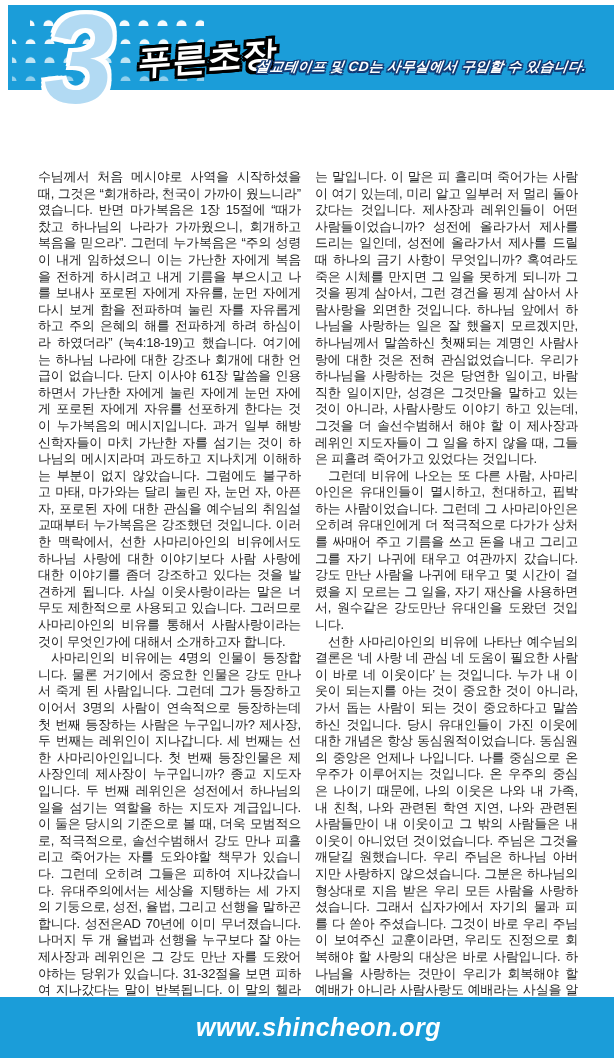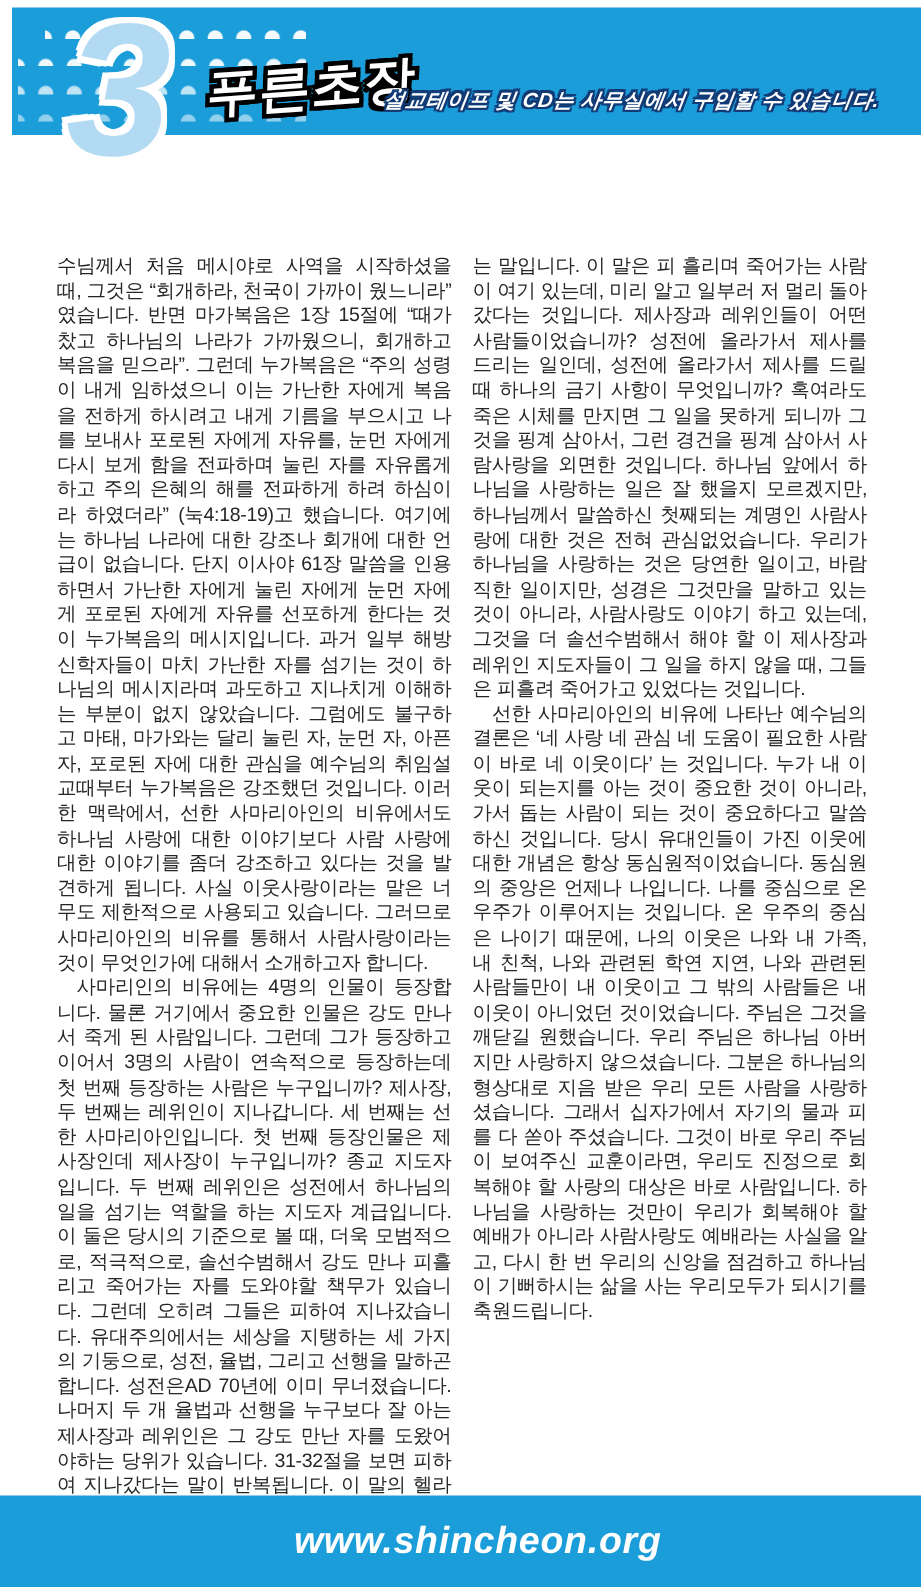--- a/index.html
+++ b/index.html
@@ -132,18 +132,19 @@
     <div class="dots-row"></div>
   </div>
 </div>
 <div class="issue-number">3</div>
 <div class="page-title">푸른초장</div>
 <div class="header-notice">설교테이프 및 CD는 사무실에서 구입할 수 있습니다.</div>
 
 <div class="content">
   <p>수님께서 처음 메시야로 사역을 시작하셨을 때, 그것은 “회개하라, 천국이 가까이 웠느니라” 였습니다. 반면 마가복음은 1장 15절에 “때가 찼고 하나님의 나라가 가까웠으니, 회개하고 복음을 믿으라”. 그런데 누가복음은 “주의 성령이 내게 임하셨으니 이는 가난한 자에게 복음을 전하게 하시려고 내게 기름을 부으시고 나를 보내사 포로된 자에게 자유를, 눈먼 자에게 다시 보게 함을 전파하며 눌린 자를 자유롭게 하고 주의 은혜의 해를 전파하게 하려 하심이라 하였더라” (눅4:18-19)고 했습니다. 여기에는 하나님 나라에 대한 강조나 회개에 대한 언급이 없습니다. 단지 이사야 61장 말씀을 인용하면서 가난한 자에게 눌린 자에게 눈먼 자에게 포로된 자에게 자유를 선포하게 한다는 것이 누가복음의 메시지입니다. 과거 일부 해방신학자들이 마치 가난한 자를 섬기는 것이 하나님의 메시지라며 과도하고 지나치게 이해하는 부분이 없지 않았습니다. 그럼에도 불구하고 마태, 마가와는 달리 눌린 자, 눈먼 자, 아픈 자, 포로된 자에 대한 관심을 예수님의 취임설교때부터 누가복음은 강조했던 것입니다. 이러한 맥락에서, 선한 사마리아인의 비유에서도 하나님 사랑에 대한 이야기보다 사람 사랑에 대한 이야기를 좀더 강조하고 있다는 것을 발견하게 됩니다. 사실 이웃사랑이라는 말은 너무도 제한적으로 사용되고 있습니다. 그러므로 사마리아인의 비유를 통해서 사람사랑이라는 것이 무엇인가에 대해서 소개하고자 합니다.</p>
   <p class="indented">사마리인의 비유에는 4명의 인물이 등장합니다. 물론 거기에서 중요한 인물은 강도 만나서 죽게 된 사람입니다. 그런데 그가 등장하고 이어서 3명의 사람이 연속적으로 등장하는데 첫 번째 등장하는 사람은 누구입니까? 제사장, 두 번째는 레위인이 지나갑니다. 세 번째는 선한 사마리아인입니다. 첫 번째 등장인물은 제사장인데 제사장이 누구입니까? 종교 지도자입니다. 두 번째 레위인은 성전에서 하나님의 일을 섬기는 역할을 하는 지도자 계급입니다. 이 둘은 당시의 기준으로 볼 때, 더욱 모범적으로, 적극적으로, 솔선수범해서 강도 만나 피흘리고 죽어가는 자를 도와야할 책무가 있습니다. 그런데 오히려 그들은 피하여 지나갔습니다. 유대주의에서는 세상을 지탱하는 세 가지의 기둥으로, 성전, 율법, 그리고 선행을 말하곤 합니다. 성전은AD 70년에 이미 무너졌습니다. 나머지 두 개 율법과 선행을 누구보다 잘 아는 제사장과 레위인은 그 강도 만난 자를 도왔어야하는 당위가 있습니다. 31-32절을 보면 피하여 지나갔다는 말이 반복됩니다. 이 말의 헬라어 뜻은 ‘pass by the other side of the road’ 라는 말인데 한 마디로 길 다른 쪽으로 지나간다는 말입니다. 이 말은 피 흘리며 죽어가는 사람이 여기 있는데, 미리 알고 일부러 저 멀리 돌아갔다는 것입니다. 제사장과 레위인들이 어떤 사람들이었습니까? 성전에 올라가서 제사를 드리는 일인데, 성전에 올라가서 제사를 드릴 때 하나의 금기 사항이 무엇입니까? 혹여라도 죽은 시체를 만지면 그 일을 못하게 되니까 그것을 핑계 삼아서, 그런 경건을 핑계 삼아서 사람사랑을 외면한 것입니다. 하나님 앞에서 하나님을 사랑하는 일은 잘 했을지 모르겠지만, 하나님께서 말씀하신 첫째되는 계명인 사람사랑에 대한 것은 전혀 관심없었습니다. 우리가 하나님을 사랑하는 것은 당연한 일이고, 바람직한 일이지만, 성경은 그것만을 말하고 있는 것이 아니라, 사람사랑도 이야기 하고 있는데, 그것을 더 솔선수범해서 해야 할 이 제사장과 레위인 지도자들이 그 일을 하지 않을 때, 그들은 피흘려 죽어가고 있었다는 것입니다.</p>
+  <p class="indented">그런데 비유에 나오는 또 다른 사람, 사마리아인은 유대인들이 멸시하고, 천대하고, 핍박하는 사람이었습니다. 그런데 그 사마리아인은 오히려 유대인에게 더 적극적으로 다가가 상처를 싸매어 주고 기름을 쓰고 돈을 내고 그리고 그를 자기 나귀에 태우고 여관까지 갔습니다. 강도 만난 사람을 나귀에 태우고 몇 시간이 걸렸을 지 모르는 그 일을, 자기 재산을 사용하면서, 원수같은 강도만난 유대인을 도왔던 것입니다.</p>
   <p class="indented">선한 사마리아인의 비유에 나타난 예수님의 결론은 ‘네 사랑 네 관심 네 도움이 필요한 사람이 바로 네 이웃이다’ 는 것입니다. 누가 내 이웃이 되는지를 아는 것이 중요한 것이 아니라, 가서 돕는 사람이 되는 것이 중요하다고 말씀하신 것입니다. 당시 유대인들이 가진 이웃에 대한 개념은 항상 동심원적이었습니다. 동심원의 중앙은 언제나 나입니다. 나를 중심으로 온 우주가 이루어지는 것입니다. 온 우주의 중심은 나이기 때문에, 나의 이웃은 나와 내 가족, 내 친척, 나와 관련된 학연 지연, 나와 관련된 사람들만이 내 이웃이고 그 밖의 사람들은 내 이웃이 아니었던 것이었습니다. 주님은 그것을 깨닫길 원했습니다. 우리 주님은 하나님 아버지만 사랑하지 않으셨습니다. 그분은 하나님의 형상대로 지음 받은 우리 모든 사람을 사랑하셨습니다. 그래서 십자가에서 자기의 물과 피를 다 쏟아 주셨습니다. 그것이 바로 우리 주님이 보여주신 교훈이라면, 우리도 진정으로 회복해야 할 사랑의 대상은 바로 사람입니다. 하나님을 사랑하는 것만이 우리가 회복해야 할 예배가 아니라 사람사랑도 예배라는 사실을 알고, 다시 한 번 우리의 신앙을 점검하고 하나님이 기뻐하시는 삶을 사는 우리모두가 되시기를 축원드립니다.</p>
 </div>
 
 <div class="footer-band">
   <span class="footer-url">www.shincheon.org</span>
 </div>
 
 </body></html>

